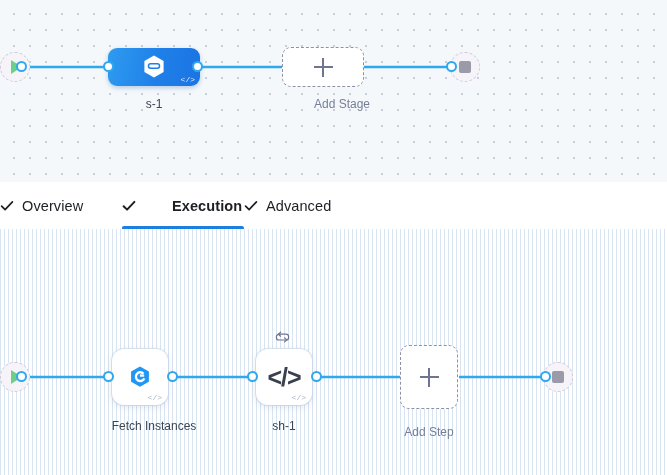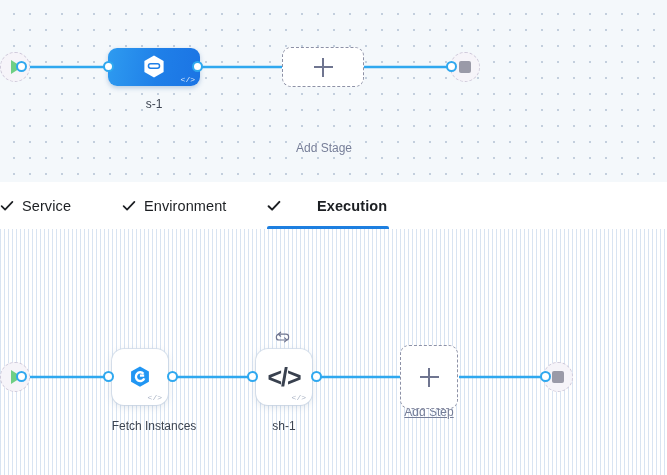--- a/index.html
+++ b/index.html
@@ -239,57 +239,57 @@
       </svg>
       <span class="code-tag">&lt;/&gt;</span>
     </div>
     <div class="port" style="left:103px; top:61px;"></div>
     <div class="port" style="left:192px; top:61px;"></div>
     <div class="node-label" style="left:154px; top:97px;">s-1</div>
 
     <div class="add-node" style="left:282px; top:47px; width:82px; height:40px;">
       <span class="plus"></span>
     </div>
-    <div class="node-label muted" style="left:324px; top:97px;margin-top:44px;">Add Stage</div>
+    <div class="node-label muted" style="left:342px; top:97px;">Add Stage</div>
 
     <div class="port" style="left:446px; top:61px;"></div>
     <div class="term-node" style="left:450px; top:52px;">
       <span class="stop-sq"></span>
     </div>
   </div>
 
   <div class="tabbar">
     <div class="tab" style="margin-left:0px; padding-left:0px; width:122px; padding-right:0;">
       <span class="tab-check">
         <svg width="14" height="14" viewBox="0 0 14 14">
             <path d="M1.6 7.2 L5.1 10.6 L12.4 2.9" fill="none" stroke="#1c1f23" stroke-width="1.7" stroke-linecap="round" stroke-linejoin="round"></path>
           </svg>
       </span>
-      <span class="tab-label">Service</span>
-    </div>
-
-
-    <div class="tab" style="width:145px;">
-      <span class="tab-check">
-        <svg width="14" height="14" viewBox="0 0 14 14">
-            <path d="M1.6 7.2 L5.1 10.6 L12.4 2.9" fill="none" stroke="#1c1f23" stroke-width="1.7" stroke-linecap="round" stroke-linejoin="round"></path>
-          </svg>
-      </span>
-      <span class="tab-label">Environment</span>
-    </div>
+      <span class="tab-label">Overview</span>
+    </div>
+
+
 
     <div class="tab active" style="width:122px;gap:36px;">
       <span class="tab-check">
         <svg width="14" height="14" viewBox="0 0 14 14">
             <path d="M1.6 7.2 L5.1 10.6 L12.4 2.9" fill="none" stroke="#1c1f23" stroke-width="2" stroke-linecap="round" stroke-linejoin="round"></path>
           </svg>
       </span>
       <span class="tab-label">Execution</span>
     </div>
 
+    <div class="tab" style="width:122px;">
+      <span class="tab-check">
+        <svg width="14" height="14" viewBox="0 0 14 14">
+            <path d="M1.6 7.2 L5.1 10.6 L12.4 2.9" fill="none" stroke="#1c1f23" stroke-width="1.7" stroke-linecap="round" stroke-linejoin="round"></path>
+          </svg>
+      </span>
+      <span class="tab-label">Advanced</span>
+    </div>
   </div>
 
   <div class="canvas-bottom">
     <svg class="edge-layer" viewBox="0 0 667 246" preserveAspectRatio="none">
       <line x1="22" y1="148" x2="112" y2="148" stroke="#2fa8ef" stroke-width="2.4"></line>
       <line x1="172" y1="148" x2="256" y2="148" stroke="#2fa8ef" stroke-width="2.4"></line>
       <line x1="316" y1="148" x2="400" y2="148" stroke="#2fa8ef" stroke-width="2.4"></line>
       <line x1="459" y1="148" x2="552" y2="148" stroke="#2fa8ef" stroke-width="2.4"></line>
     </svg>
 
@@ -321,21 +321,21 @@
       <span class="code-glyph">&lt;/&gt;</span>
       <span class="code-tag">&lt;/&gt;</span>
     </div>
     <div class="port" style="left:247px; top:142px;"></div>
     <div class="port" style="left:311px; top:142px;"></div>
     <div class="node-label" style="left:284px; top:190px;">sh-1</div>
 
     <div class="add-node" style="left:400px; top:116px; width:58px; height:64px;">
       <span class="plus"></span>
     </div>
-    <div class="node-label muted" style="left:429px; top:176px;text-decoration:underline;">Add Step</div>
+    <div class="node-label muted" style="left:429px; top:196px;">Add Step</div>
 
     <div class="port" style="left:540px; top:142px;"></div>
     <div class="term-node" style="left:543px; top:133px;">
       <span class="stop-sq"></span>
     </div>
   </div>
 
 </div>
 
 </body></html>

